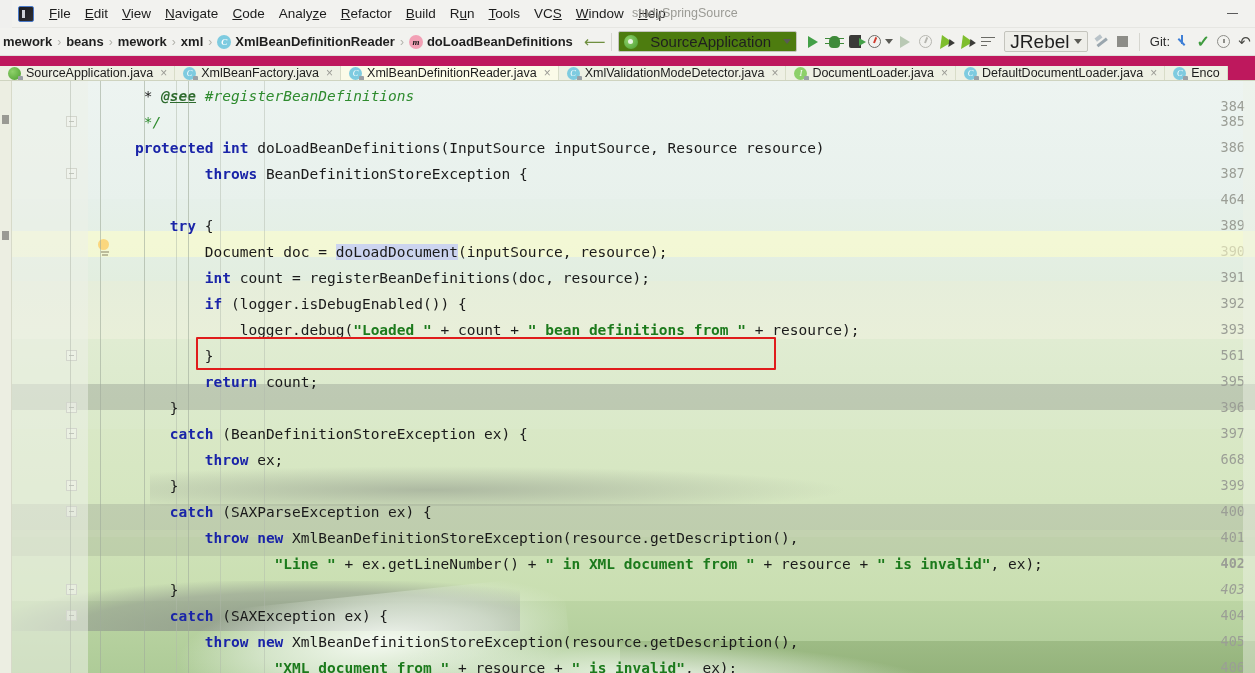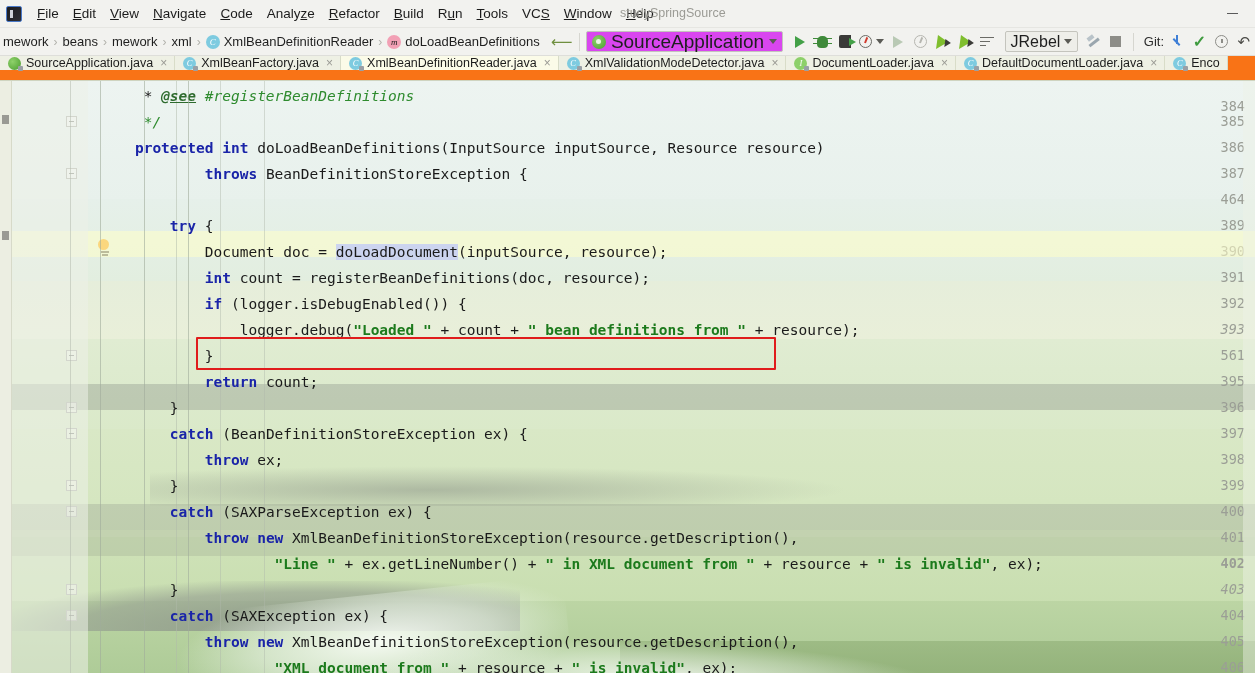--- a/index.html
+++ b/index.html
@@ -10,20 +10,21 @@
     background: #f0f0ee;
   }
   .app { position: relative; width: 1255px; height: 673px; }
 
   
   .menubar {
     height: 28px; display: flex; align-items: center;
     background: #f2f2ef;
     border-bottom: 1px solid #e6e6e2;
     position: relative;
+    margin-left: 12px;
   }
   .app-logo {
     width: 16px; height: 16px; margin-left: 6px; margin-right: 8px;
     background: linear-gradient(135deg,#1b1b1f 0%,#2e2e33 100%);
     border: 1px solid #4a79c8;
     border-radius: 2px;
     position: relative; flex: none;
   }
   .app-logo::after {
     content: ""; position: absolute; left: 3px; top: 3px;
@@ -48,39 +49,39 @@
 
   
   .toolbar {
     height: 28px; display: flex; align-items: center;
     background: #f2f2ef; border-bottom: 1px solid #dededa;
     position: relative; padding-left: 0px;
   }
   .crumbs { display: flex; align-items: center; height: 100%; }
   .crumb {
     font-size: 13px; color: #1f1f1f; padding: 0 3px; white-space: nowrap;
-    display: flex; align-items: center; gap: 4px;
+    display: flex; align-items: center; gap: 4px; font-weight: bold;
   }
   .crumb-sep { color: #b2b2ac; font-size: 12px; padding: 0 2px; }
   .cicon {
     width: 14px; height: 14px; border-radius: 50%;
     font-size: 9px; color: #fff; display: flex;
     align-items: center; justify-content: center;
     font-family: "Liberation Serif", serif; font-style: italic;
   }
   .cicon.cls { background: #7ecbe0; }
   .cicon.mth { background: #f2a0b5; }
 
   .tool-sep { width: 1px; height: 18px; background: #d6d6d0; margin: 0 6px; }
 
   .runconf {
-    display: flex; align-items: center; gap: 5px;
-    border: 1px solid #c4c4bd; background: #d946ef;
+    display: flex; align-items: center; gap: 12px;
+    border: 1px solid #c4c4bd; background: #4d7c0f;
     height: 21px; padding: 0 5px; border-radius: 2px;
-    font-size: 19px; color: #1f1f1f; white-space: nowrap;
+    font-size: 15px; color: #1f1f1f; white-space: nowrap;
   }
   .runconf .spring-icon {
     width: 14px; height: 14px; border-radius: 50%;
     background: radial-gradient(circle at 35% 35%, #8ed16a, #4a9d2e);
     position: relative; flex: none;
   }
   .runconf .spring-icon::after{
     content:""; position:absolute; left:4px; top:4px; width:5px;height:5px;
     border-radius:50%; background:#e9f5e2;
   }
@@ -125,37 +126,37 @@
   .ico-lines span:nth-child(3){top:9px;width:6px;}
   .ico-stop { width:11px;height:11px;background:#8d8d88; }
   .ico-hammer{ width:13px;height:13px;position:relative; }
   .ico-hammer::before{content:"";position:absolute;left:1px;top:6px;width:12px;height:2.5px;
     background:#9aa6ae;transform:rotate(-38deg);}
   .ico-hammer::after{content:"";position:absolute;left:0px;top:1px;width:7px;height:4px;
     background:#b9c3c9;transform:rotate(-38deg);}
   .jrebel-box {
     display:flex;align-items:center;gap:4px;border:1px solid #c4c4bd;
     background:#eeeee9;height:21px;padding:0 5px;border-radius:2px;
-    font-size:16px;color:#1f1f1f;
+    font-size:19px;color:#1f1f1f;
   }
   .git-label { font-size:13px;color:#2c2c2c;margin-left:4px;margin-right:2px; }
   .ico-pulldown{ width:13px;height:14px;position:relative; }
   .ico-pulldown::before{content:"";position:absolute;left:5px;top:0;width:2px;height:9px;background:#3f7fd6;}
   .ico-pulldown::after{content:"";position:absolute;left:1px;top:6px;width:9px;height:2px;background:#3f7fd6;
     transform:rotate(45deg);}
   .ico-check{ color:#3f9b3f;font-size:16px;line-height:1;font-weight:bold; }
   .ico-clock{ width:13px;height:13px;border-radius:50%;border:1.5px solid #8d8d88;position:relative;}
   .ico-clock::after{content:"";position:absolute;left:5px;top:2.5px;width:1.5px;height:4.5px;background:#8d8d88;}
   .ico-undo{ color:#4a4a46;font-size:15px;line-height:1; }
   .ico-wrench{ color:#6f8f3f;font-size:15px;line-height:1; transform: scaleX(-1); }
 
   
   .tabbar {
-    height: 25px; display: flex; align-items: flex-start;
-    background: #f97316; border-bottom: 1px solid #cfd4c0;
+    height: 25px; display: flex; align-items: flex-end;
+    background: #be185d; border-bottom: 1px solid #cfd4c0;
     overflow: hidden;
   }
   .tab {
     display:flex;align-items:center;gap:5px;
     padding: 0 7px 0 8px; font-size:12.5px; color:#1c1c1c;
     border-right:1px solid #d8dcc8; white-space:nowrap;
     background: #eef0e4;
   }
   .tab.active { background: #fbfbe8; }
   .tab .ficon {
@@ -505,26 +506,26 @@
     <div id="linenums">
         <div class="lnum" style="top: 17px;">384</div>
         <div class="lnum" style="top: 32px;">385</div>
         <div class="lnum" style="top: 58px;">386</div>
         <div class="lnum" style="top: 84px;">387</div>
         <div class="lnum" style="top: 110px;">464</div>
         <div class="lnum" style="top: 136px;">389</div>
         <div class="lnum" style="top: 162px;">390</div>
         <div class="lnum" style="top: 188px;">391</div>
         <div class="lnum" style="top: 214px;">392</div>
-        <div class="lnum" style="top: 240px; font-style: italic;">393</div>
+        <div class="lnum" style="top: 240px;">393</div>
         <div class="lnum" style="top: 266px;">561</div>
         <div class="lnum" style="top: 292px;">395</div>
         <div class="lnum" style="top: 318px;">396</div>
         <div class="lnum" style="top: 344px;">397</div>
-        <div class="lnum" style="top: 370px;">398</div>
+        <div class="lnum" style="top: 370px;">668</div>
         <div class="lnum" style="top: 396px;">399</div>
         <div class="lnum" style="top: 422px;">400</div>
         <div class="lnum" style="top: 448px;">401</div>
         <div class="lnum" style="top: 474px; font-weight: bold;">402</div>
         <div class="lnum" style="top: 500px; font-style: italic;">403</div>
         <div class="lnum" style="top: 526px;">404</div>
         <div class="lnum" style="top: 552px;">405</div>
         <div class="lnum" style="top: 578px;">406</div>
       </div>
 

